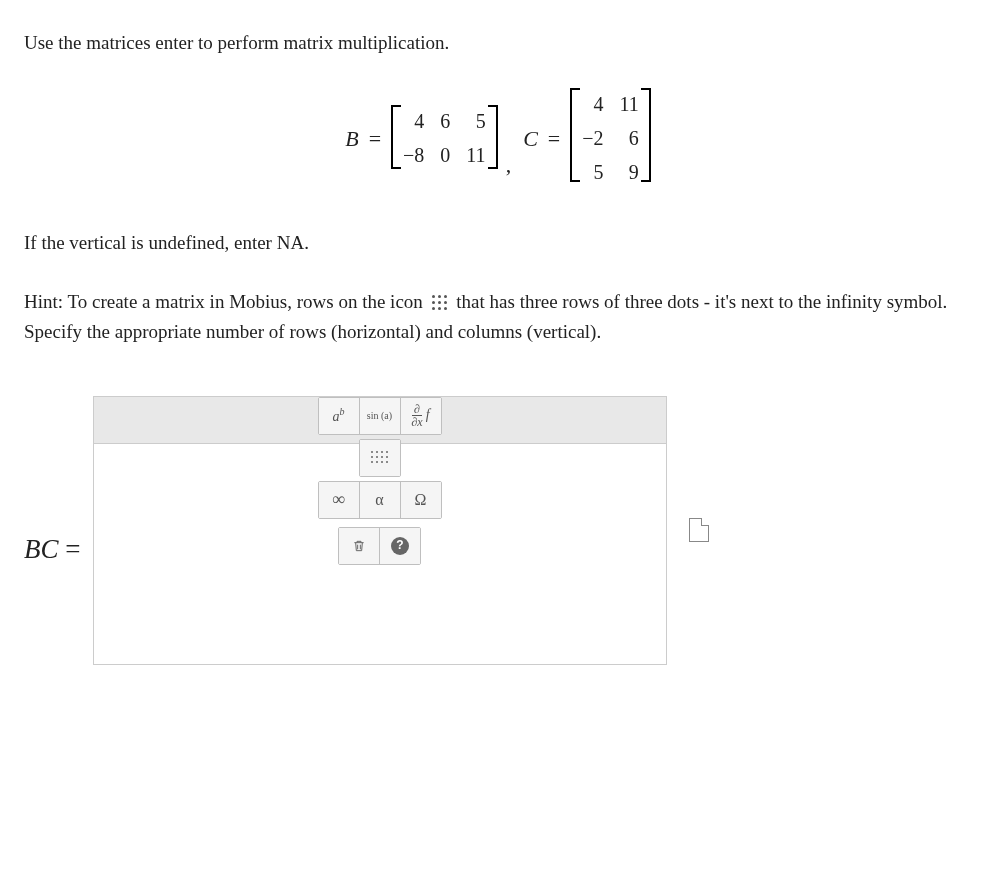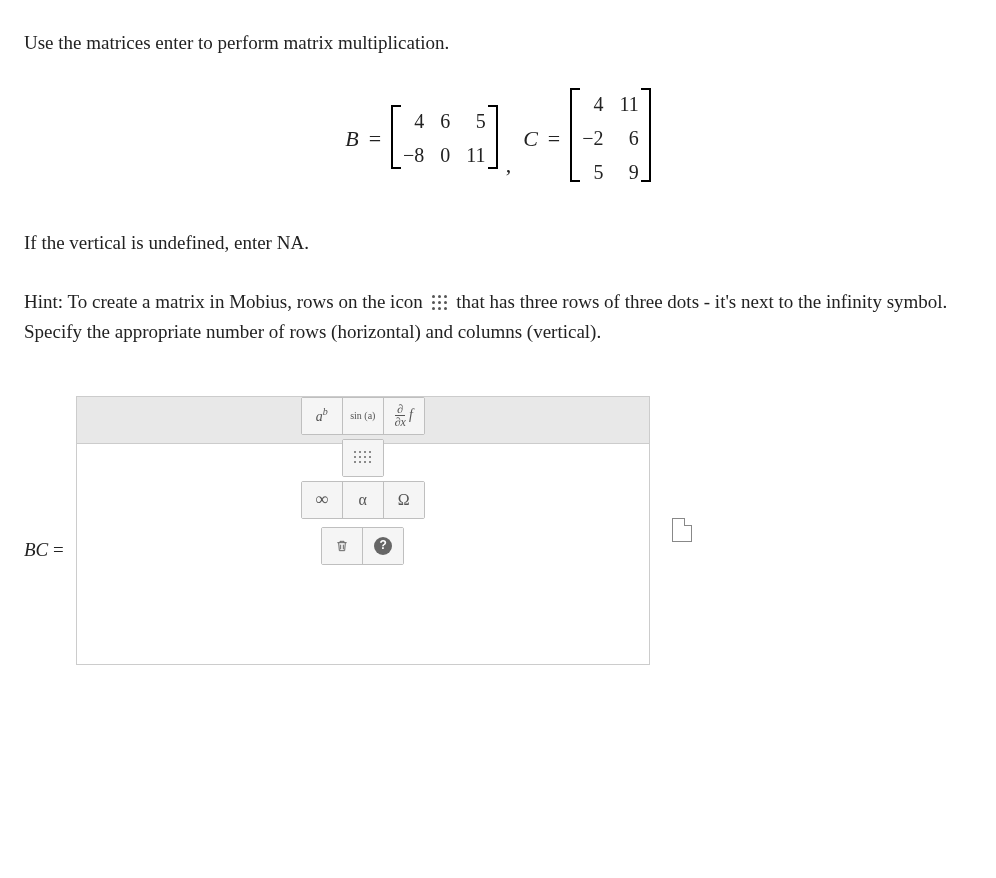--- a/index.html
+++ b/index.html
@@ -66,21 +66,21 @@
 
   
   .answer-row {
     display: flex;
     align-items: center;
     gap: 12px;
     margin-top: 48px;
   }
   .bc-label {
     font-style: italic;
-    font-size: 19px;
+    font-size: 27px;
     margin-top: 40px;
   }
   .editor-wrap { flex: 0 0 auto; }
   .editor {
     border: 1px solid #ccc;
     width: 572px;
     background: #fff;
   }
   .toolbar {
     display: flex;

